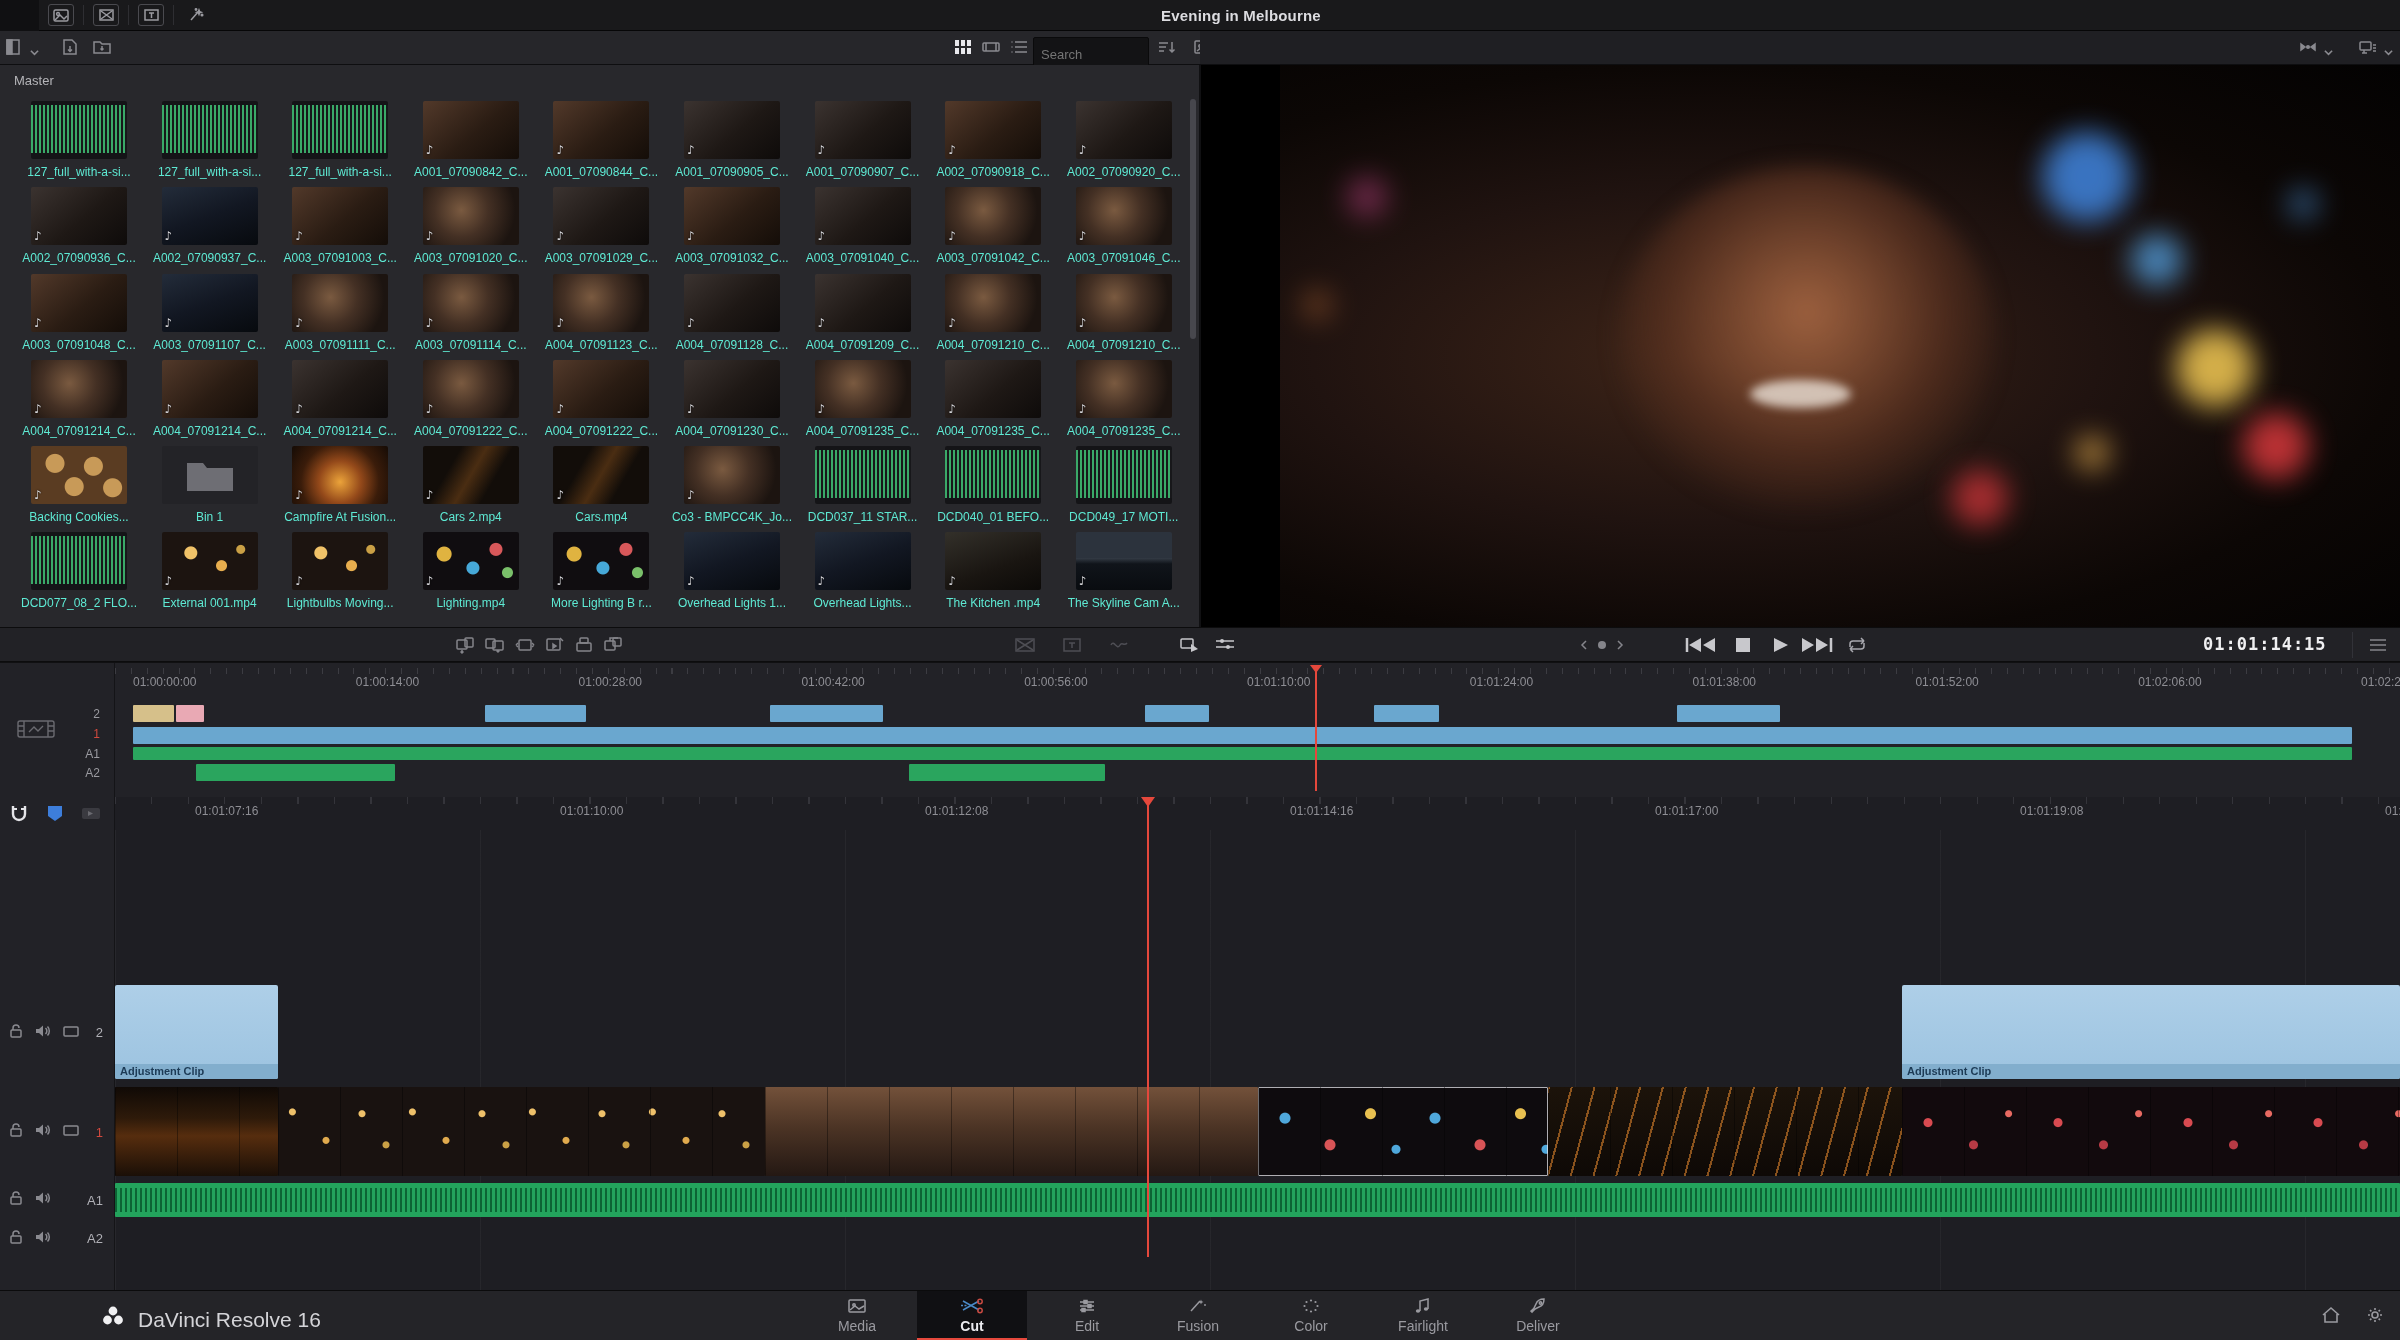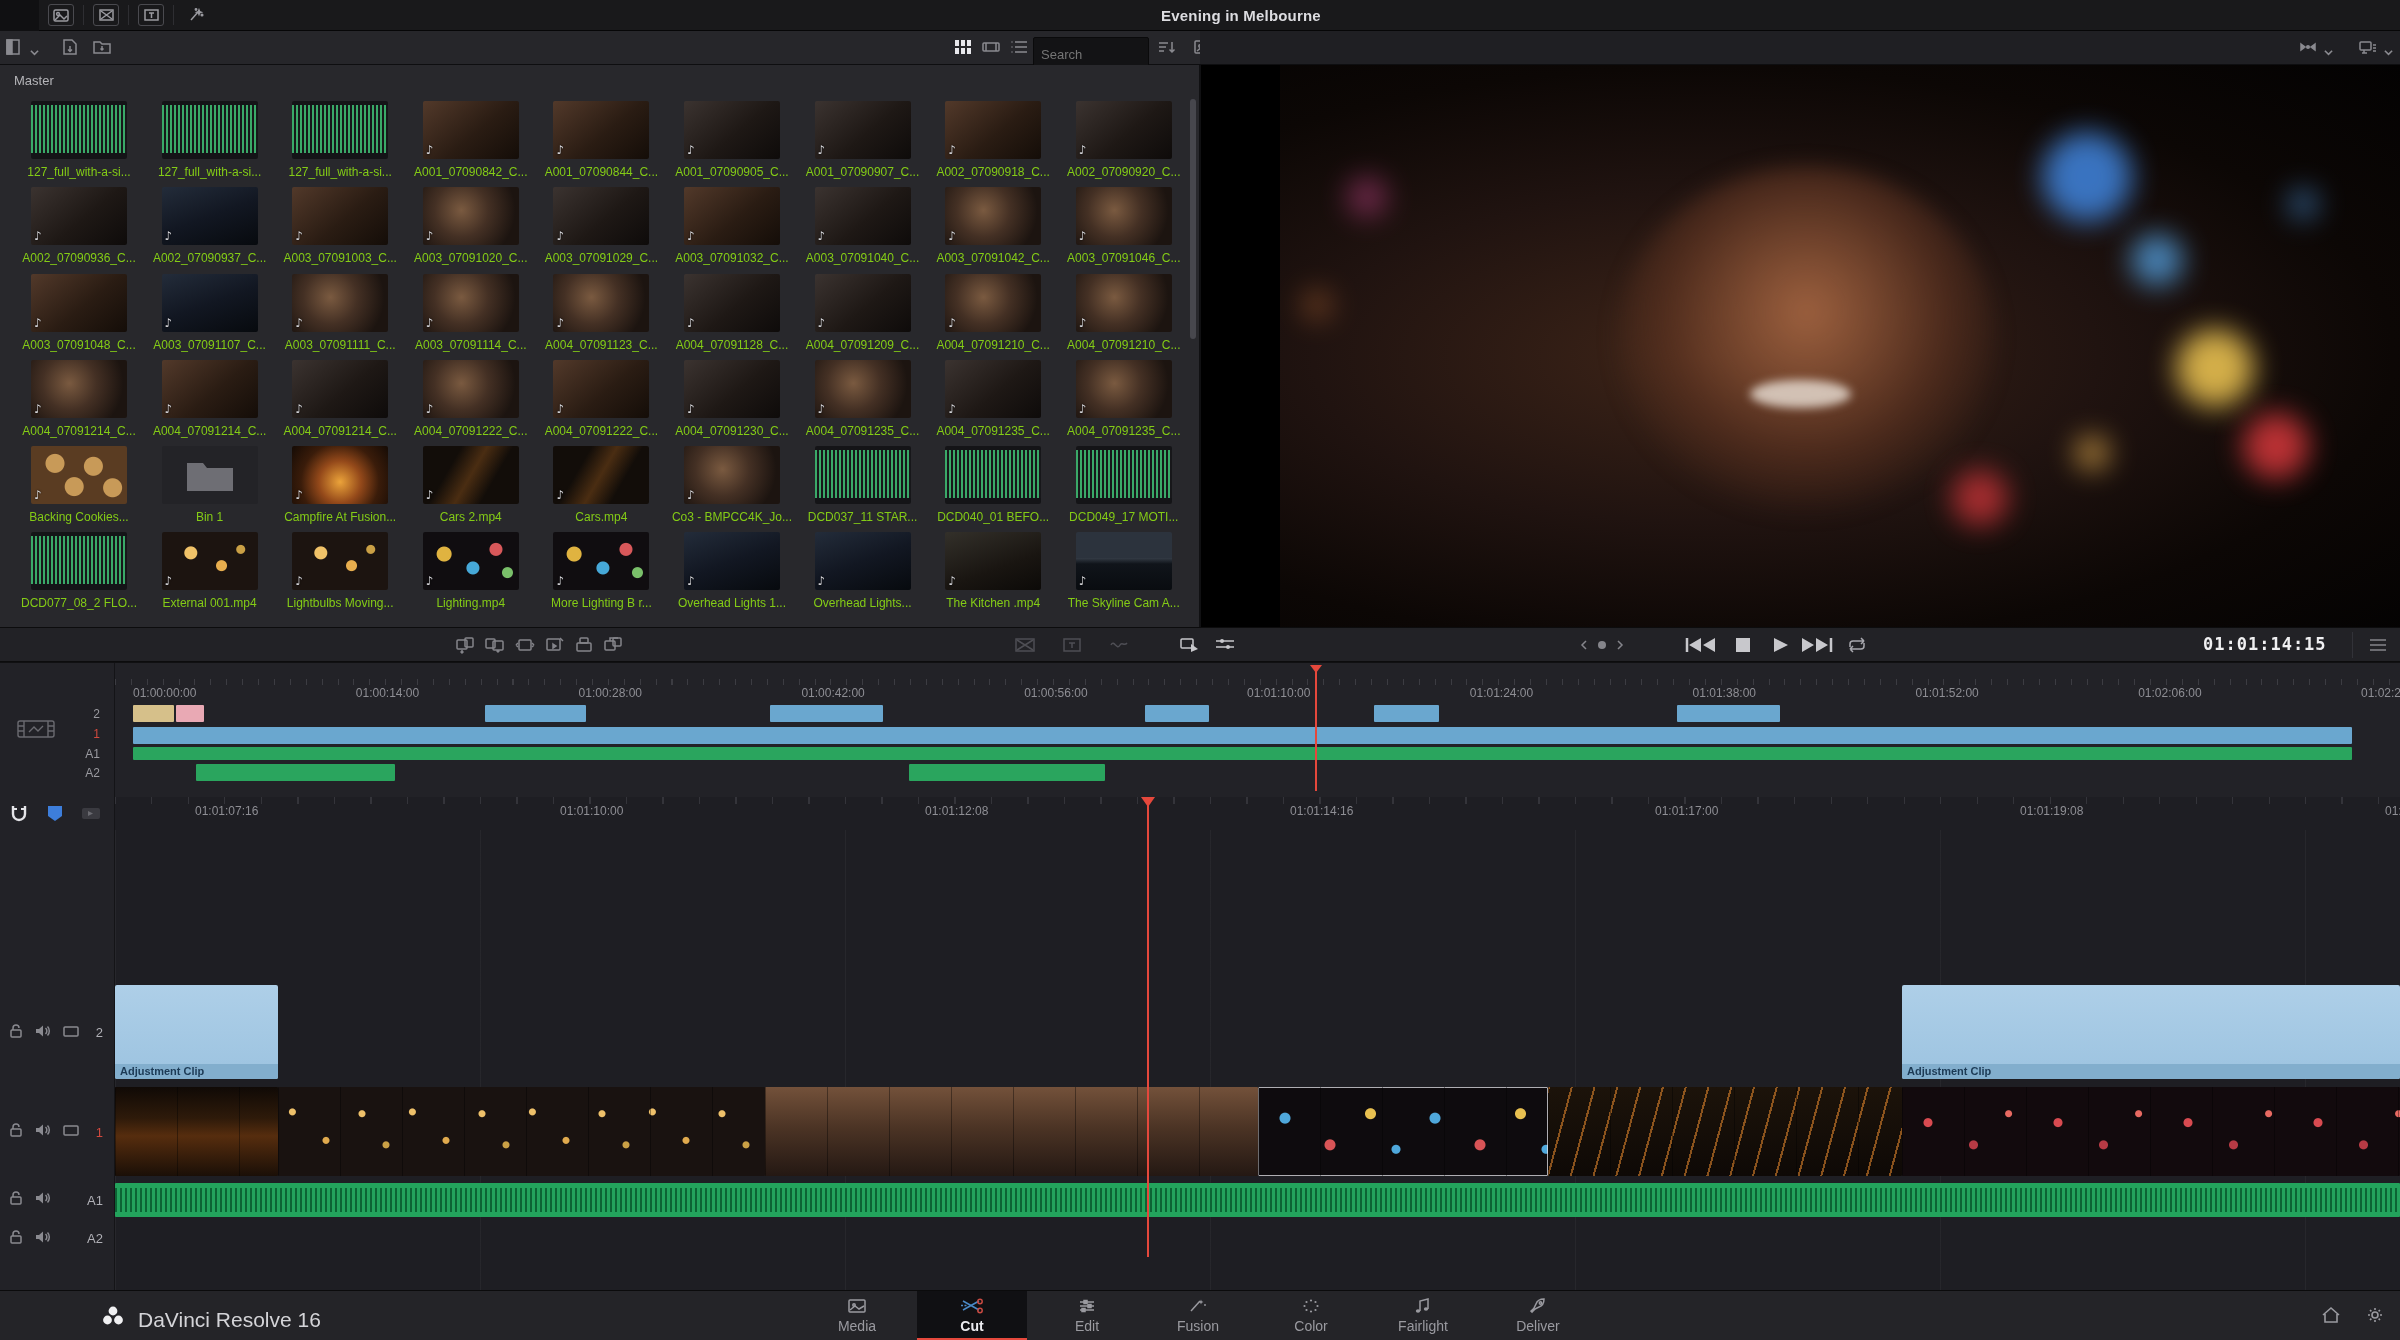--- a/index.html
+++ b/index.html
@@ -25,21 +25,21 @@
   #search-box { position:absolute; left:1033px; top:6px; width:116px; height:21px; background:#131315; border:1px solid #0a0a0b; border-radius:2px; color:#77777d; font-size:13px; padding:16px 7px; font-family:"Liberation Sans",sans-serif; }
   .chev { display:inline-block; width:9px; height:9px; }
   .chev svg { stroke:#8a8a90; fill:none; stroke-width:1.8; width:100%; height:100%; }
 
   
   #media-pool { position:absolute; left:0; top:65px; width:1200px; height:562px; background:#28282c; border-right:1px solid #101012; overflow:hidden; }
   #bin-label { position:absolute; left:14px; top:8px; font-size:13px; color:#b4b4b8; }
   #media-grid { position:absolute; left:14px; top:32px; display:grid; grid-template-columns:repeat(9,130.6px); grid-auto-rows:86.3px; }
   .clip { position:relative; width:130px; }
   .thumb { position:absolute; left:17px; top:4px; width:96px; height:58px; border-radius:2px; background:#1a1a1d; overflow:hidden; }
-  .clip-name { position:absolute; left:0; top:68px; width:130px; text-align:center; font-size:12px; color:#84cc16; white-space:nowrap; overflow:hidden; }
+  .clip-name { position:absolute; left:0; top:68px; width:130px; text-align:center; font-size:12px; color:#5eead4; white-space:nowrap; overflow:hidden; }
   .note-badge { position:absolute; left:3px; bottom:2px; font-size:12px; color:#d8d8dc; text-shadow:0 0 2px #000; font-family:"DejaVu Sans",sans-serif; }
   #pool-scrollbar { position:absolute; right:3px; top:34px; width:6px; height:240px; background:#47474d; border-radius:3px; }
 
   .t-wave { background:linear-gradient(180deg,#141417 0 7%,rgba(20,20,23,0) 7% 90%,#141417 90%),repeating-linear-gradient(90deg,#3aa968 0 2px,#17171a 2px 4px); }
   .t-room-warm { background:linear-gradient(140deg,#52392a,#2a1c13 55%,#140d08); }
   .t-room-dim { background:linear-gradient(140deg,#3b3330,#1e1815 55%,#0e0b0a); }
   .t-people { background:radial-gradient(circle at 40% 40%,#7a5a40 0%,#443024 40%,#1c1410 80%); }
   .t-night-city { background:linear-gradient(160deg,#232c3a 0%,#121722 50%,#070a0e 100%); }
   .t-fire { background:radial-gradient(circle at 50% 62%,#eba33a 0%,#94491a 35%,#3a1c0a 65%,#150b05 100%); }
   .t-street { background:linear-gradient(120deg,#120d09 30%,#4a2d12 50%,#120d09 70%),#0d0a08; }
@@ -61,21 +61,21 @@
   #transport { position:absolute; left:0; top:627px; width:2400px; height:35px; background:#222226; border-top:1px solid #0c0c0d; border-bottom:1px solid #0c0c0d;text-align:right; }
   .tr-ic { position:absolute; top:7px; width:24px; height:20px; }
   .tr-ic svg { stroke:#85858b; fill:none; stroke-width:1.5; width:100%; height:100%; }
   .tr-ic.dim svg { stroke:#4e4e54; }
   .tr-ic.bright svg { stroke:#c8c8cc; fill:#c8c8cc; }
   #play-tc { position:absolute; left:2203px; top:6px; font-size:17px; font-weight:bold; color:#f0f0f2; letter-spacing:1px; font-family:"DejaVu Sans Mono","Liberation Mono",monospace; }
   .tr-sep { position:absolute; top:4px; width:1px; height:26px; background:#323238; }
 
   
   #overview { position:absolute; left:0; top:663px; width:2400px; height:134px; background:#222227; }
-  #ov-ruler { position:absolute; left:115px; top:16px; width:2285px; height:24px; background:repeating-linear-gradient(90deg,#3c3c42 0 1px,rgba(0,0,0,0) 1px 15.9px); background-size:100% 6px; background-repeat:no-repeat; }
+  #ov-ruler { position:absolute; left:115px; top:5px; width:2285px; height:24px; background:repeating-linear-gradient(90deg,#3c3c42 0 1px,rgba(0,0,0,0) 1px 15.9px); background-size:100% 6px; background-repeat:no-repeat; }
   .ruler-label { position:absolute; top:7px; font-size:12px; color:#8e8e94; white-space:nowrap; }
   #ov-header { position:absolute; left:0; top:0; width:115px; height:134px; background:#222227; border-right:1px solid #141417; }
   .ov-tracklabel { position:absolute; right:14px; font-size:12px; color:#9a9aa0; }
   #ov-tracks { position:absolute; left:115px; top:0; width:2285px; height:134px; }
   .ov-clip { position:absolute; border-radius:1px; }
   .seams { background-image:repeating-linear-gradient(90deg,rgba(18,35,48,.55) 0 1px,rgba(0,0,0,0) 1px 68px); }
   #ov-playhead { position:absolute; top:2px; width:2px; height:126px; background:#e5483c; }
   #ov-playhead::before { content:""; position:absolute; left:-5px; top:0; border:6px solid rgba(0,0,0,0); border-top:8px solid #e5483c; }
   #film-icon svg { stroke:#6a6a70; fill:none; stroke-width:1.4; }
 

